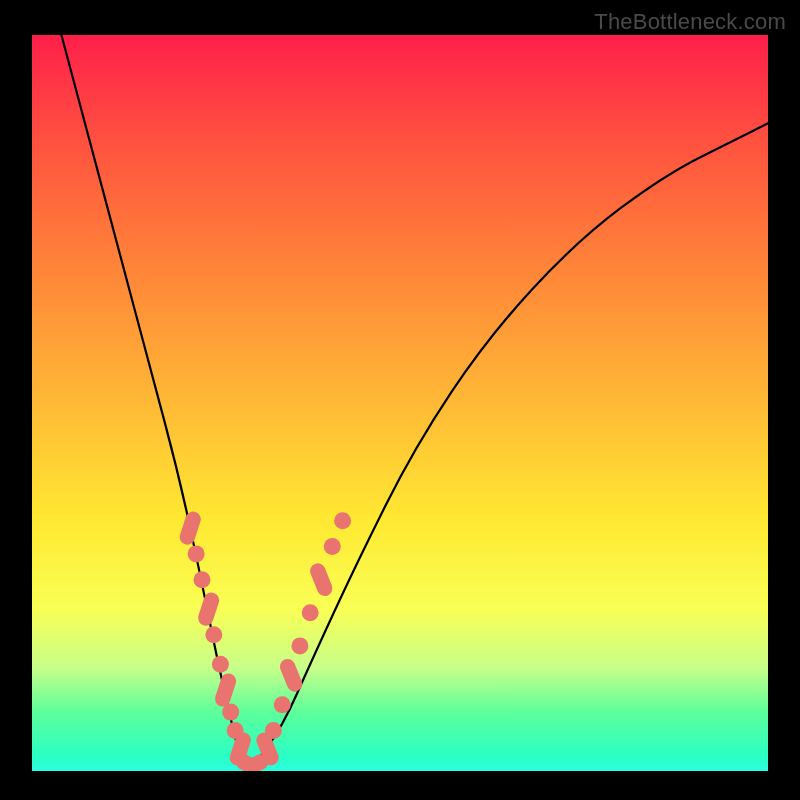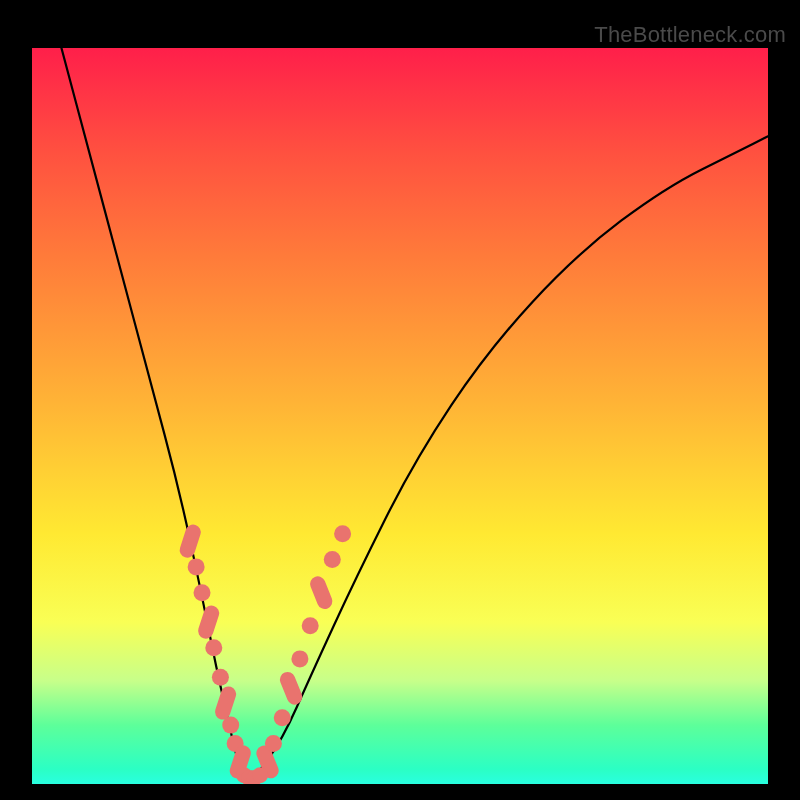--- a/index.html
+++ b/index.html
@@ -6,21 +6,21 @@
     margin: 0;
     padding: 0;
     width: 800px;
     height: 800px;
     overflow: hidden;
     background: #000;
     font-family: Arial, Helvetica, sans-serif;
   }
   .frame {
     position: absolute;
-    top: 16px;
+    top: 3px;
     left: 0;
     width: 800px;
     height: 685px;
     background: #000;
   }
   .plot-area {
     position: absolute;
     top: 32px;
     left: 32px;
     width: 736px;

